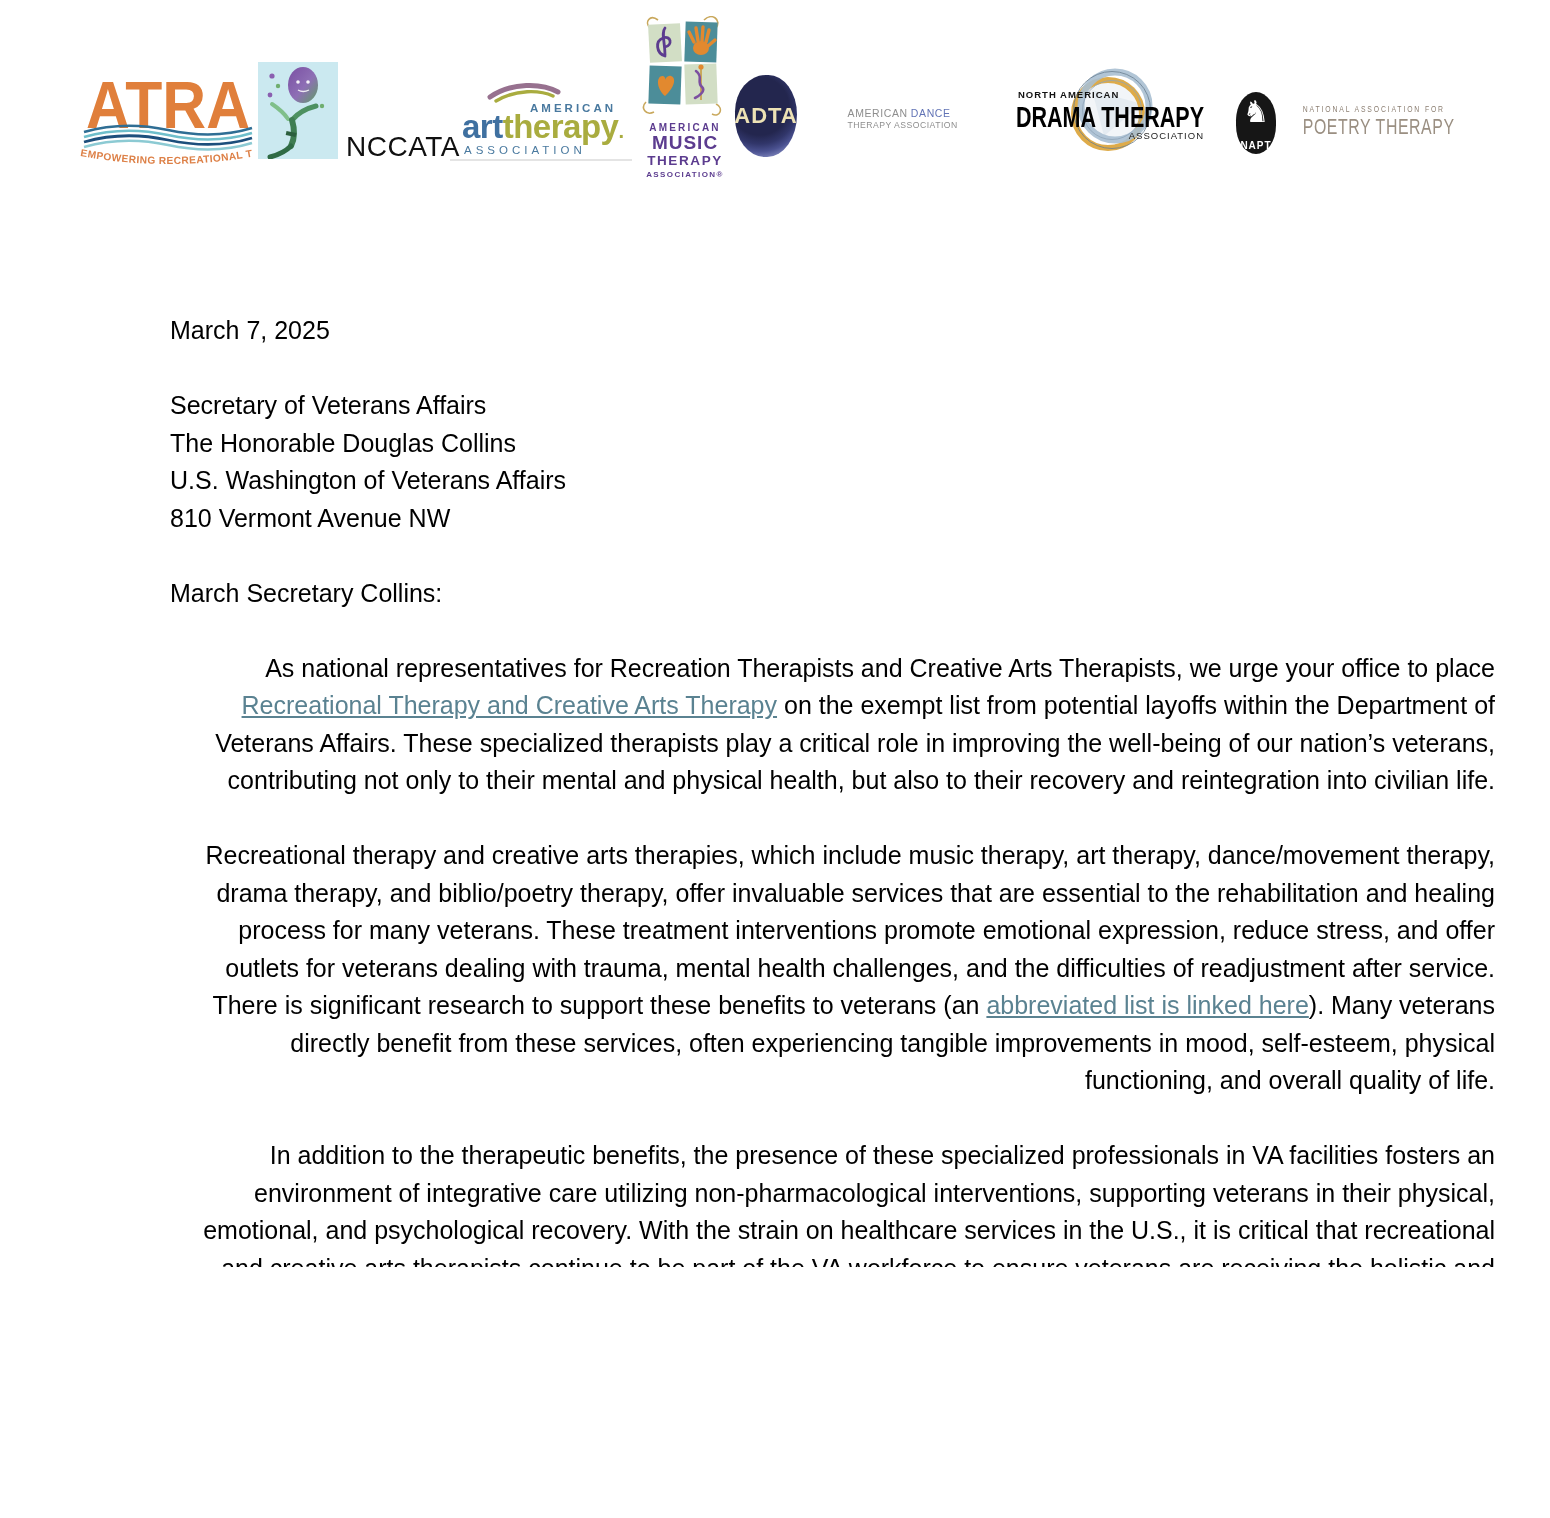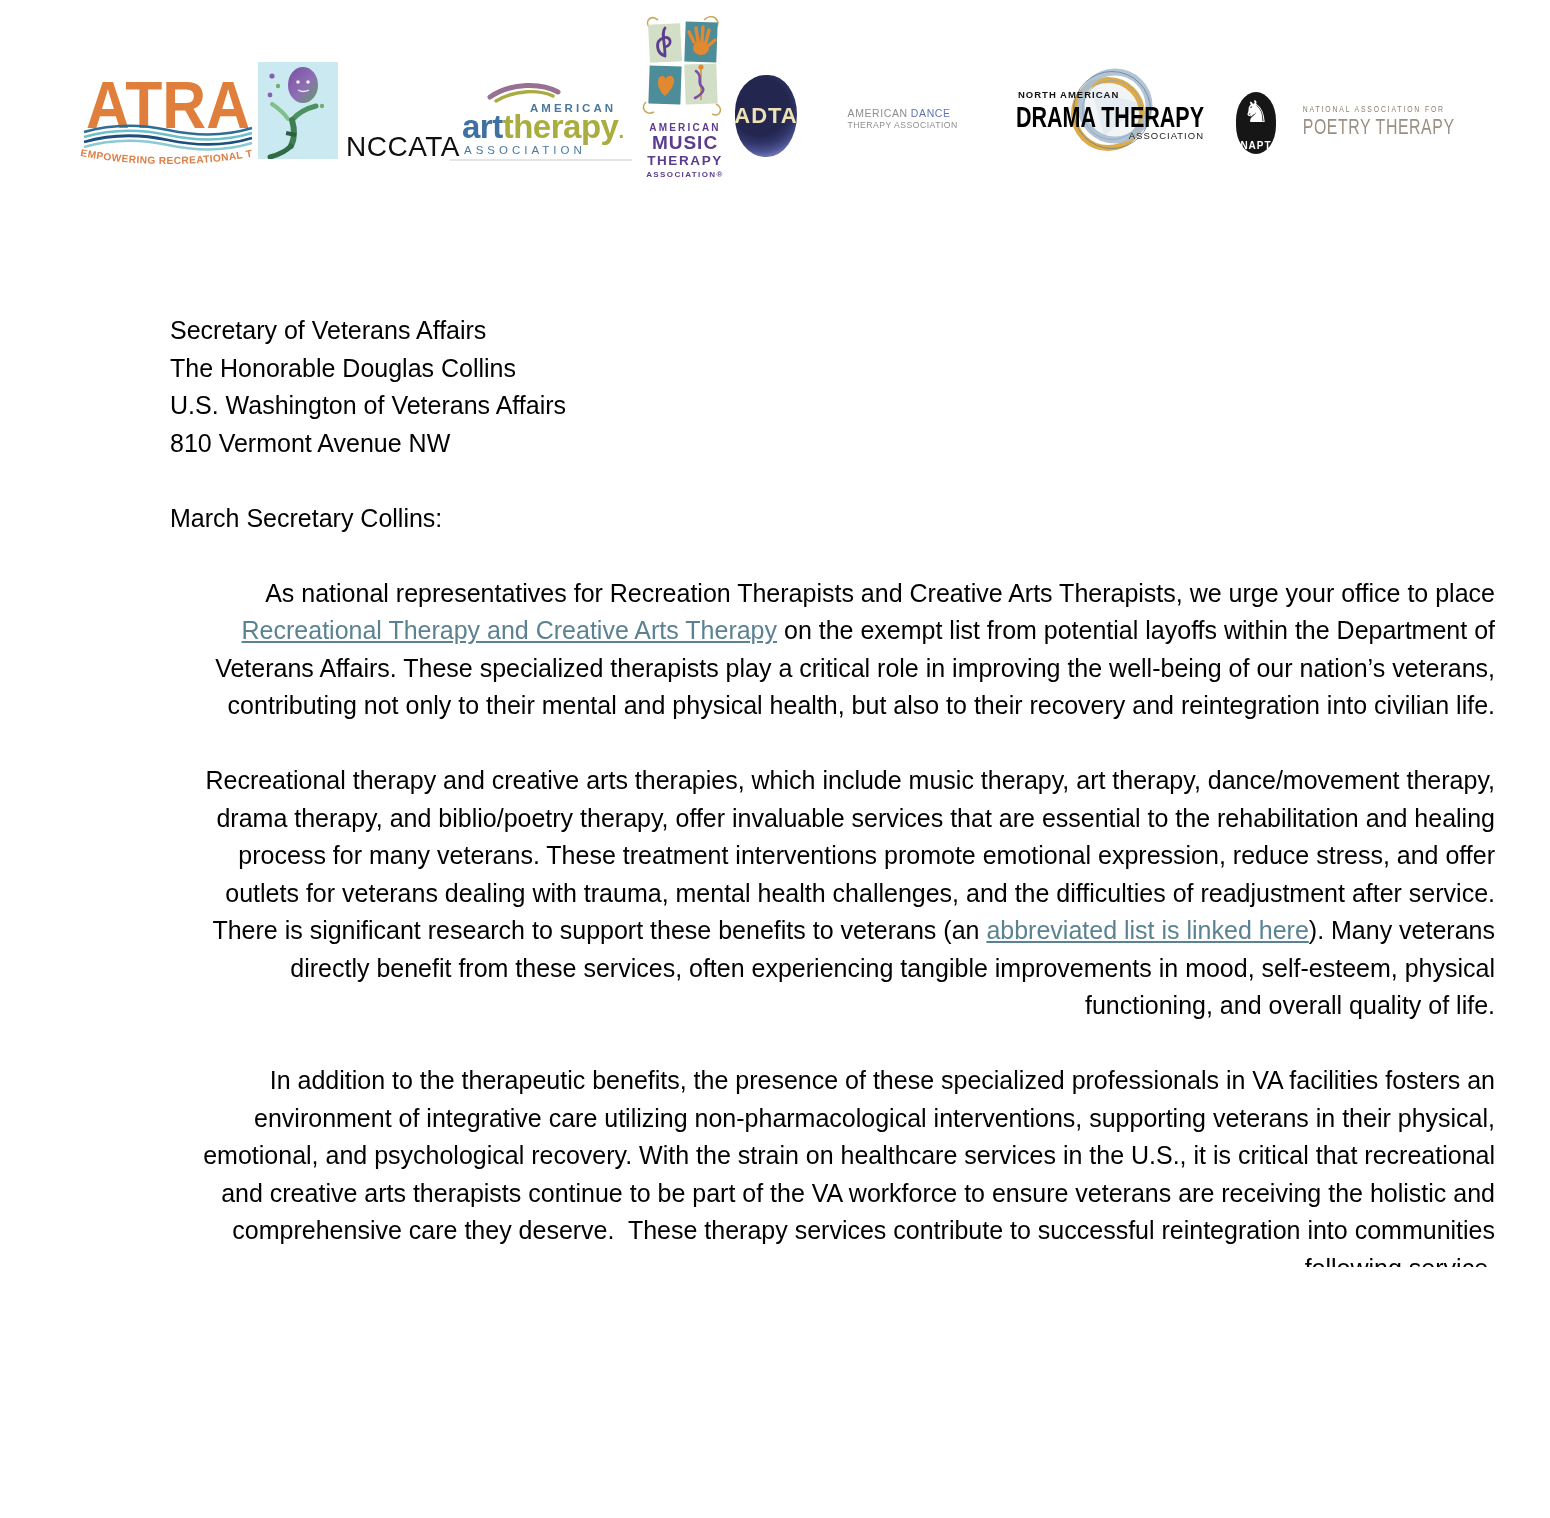--- a/index.html
+++ b/index.html
@@ -161,20 +161,21 @@
         <div class="napt-label">NAPT</div>
       </div>
       <svg class="poetry-text" width="190" height="52" viewBox="0 0 190 52">
         <text x="0" y="12" font-size="11" fill="#8b7e71" letter-spacing="3" textLength="176" lengthAdjust="spacingAndGlyphs">NATIONAL ASSOCIATION FOR</text>
         <text x="0" y="40" font-size="27" fill="#9a8f82" letter-spacing="1" textLength="188" lengthAdjust="spacingAndGlyphs">POETRY THERAPY</text>
       </svg>
     </div>
   </div>
 
   <div class="letter">
+    <div class="blk">March 7, 2025</div>
     <div class="blk">
         <div>Secretary of Veterans Affairs</div>
         <div>The Honorable Douglas Collins</div>
         <div>U.S. Washington of Veterans Affairs</div>
         <div>810 Vermont Avenue NW</div>
       </div>
     <div class="blk">March Secretary Collins:</div>
     <div>
         <p><span>As national representatives for Recreation Therapists and Creative Arts Therapists, we urge your office to place </span><a class="letter-link" href="#">Recreational Therapy and Creative Arts Therapy</a><span> on the exempt list from potential layoffs within the Department of Veterans Affairs. These specialized therapists play a critical role in improving the well-being of our nation’s veterans, contributing not only to their mental and physical health, but also to their recovery and reintegration into civilian life.</span></p>
         <p><span>Recreational therapy and creative arts therapies, which include music therapy, art therapy, dance/movement therapy, drama therapy, and biblio/poetry therapy, offer invaluable services that are essential to the rehabilitation and healing process for many veterans. These treatment interventions promote emotional expression, reduce stress, and offer outlets for veterans dealing with trauma, mental health challenges, and the difficulties of readjustment after service. There is significant research to support these benefits to veterans (an </span><a class="letter-link" href="#">abbreviated list is linked here</a><span>). Many veterans directly benefit from these services, often experiencing tangible improvements in mood, self-esteem, physical functioning, and overall quality of life.</span></p>

